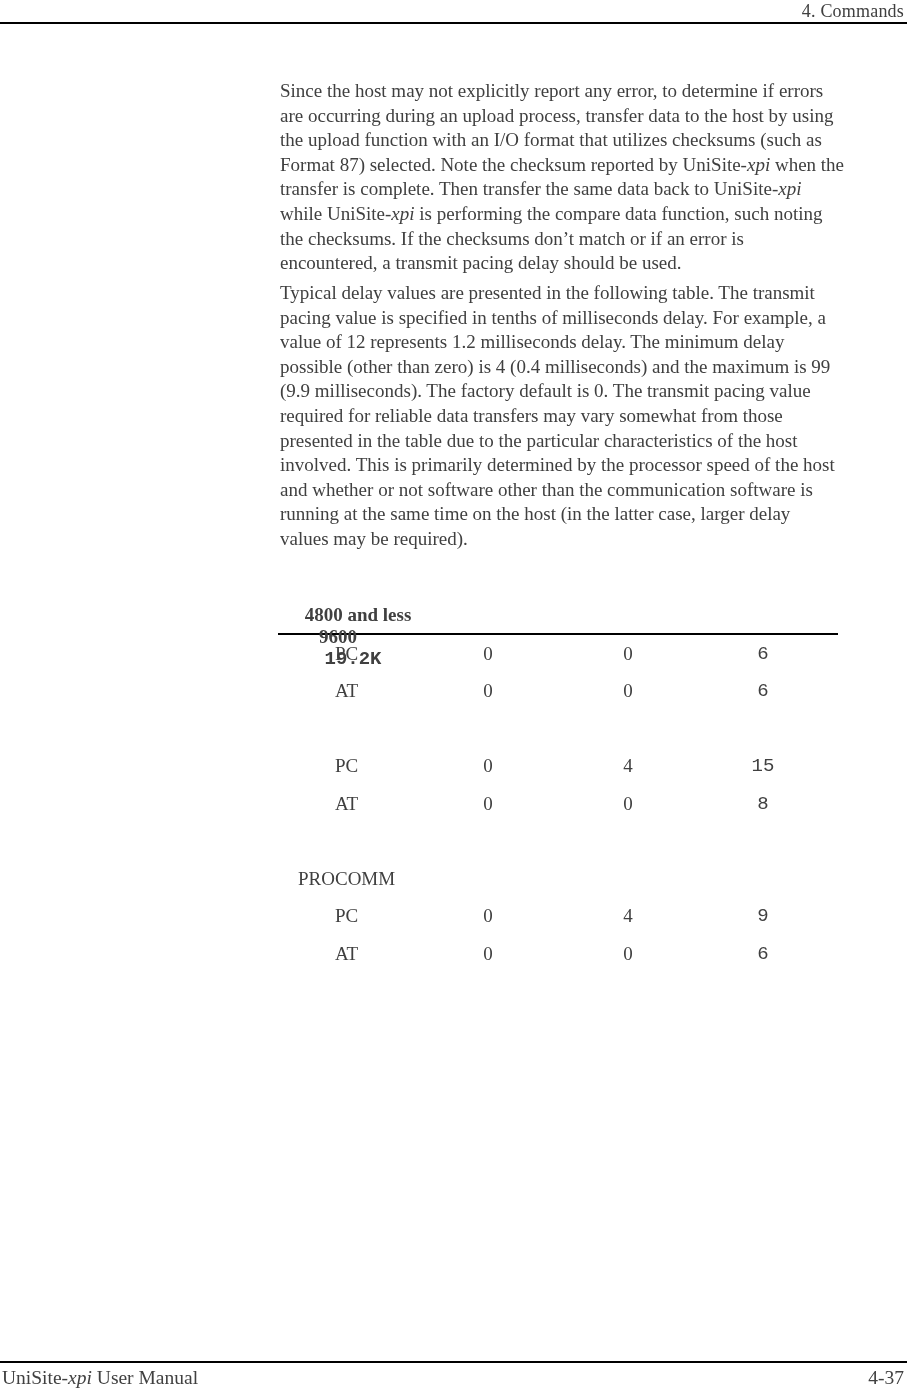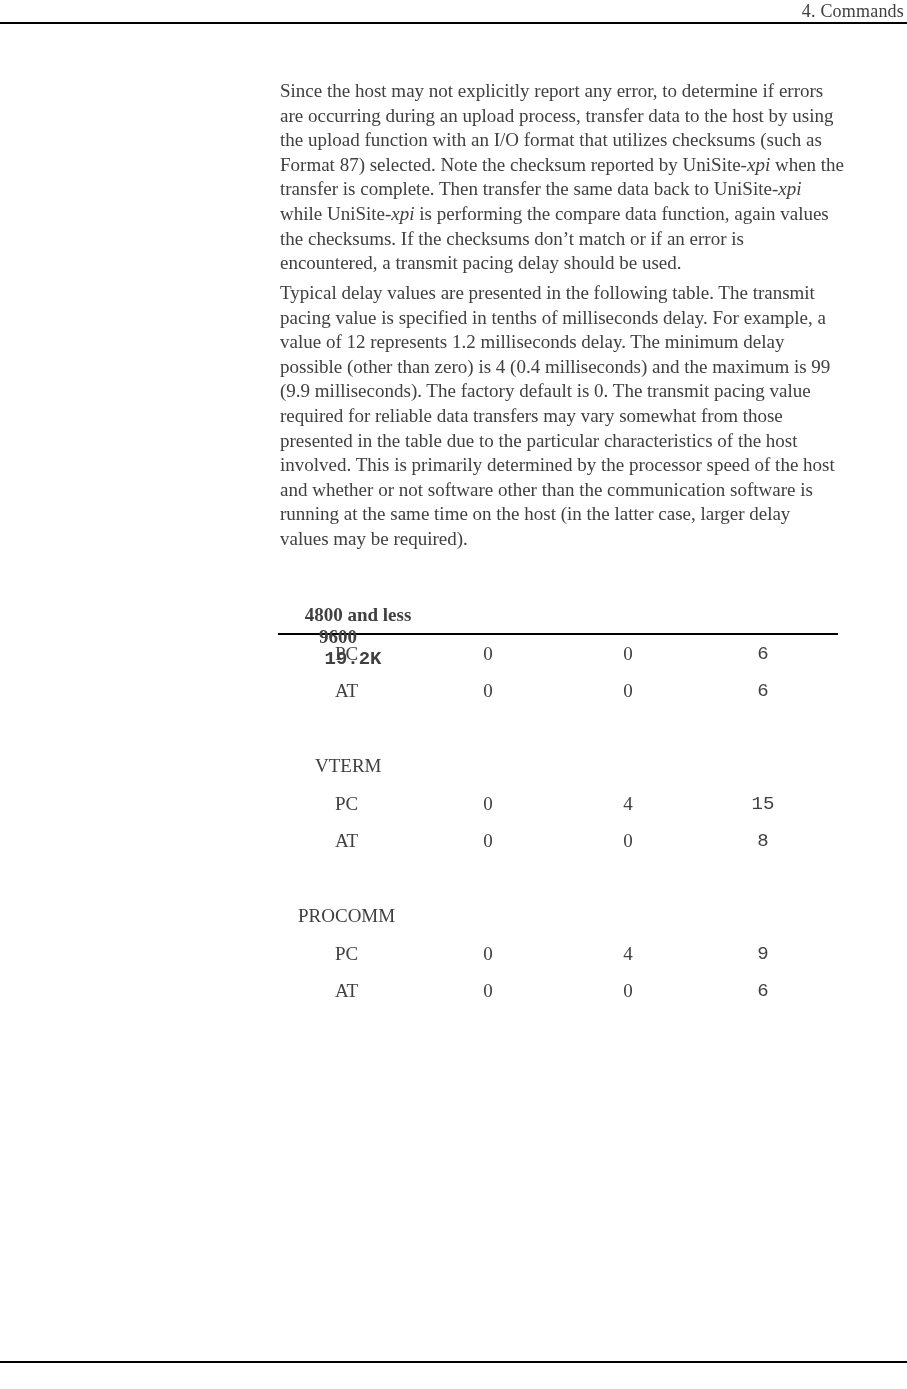--- a/index.html
+++ b/index.html
@@ -50,21 +50,21 @@
     <span>4. Commands</span>
   </div>
   <div class="rule-top"></div>
 
   <div class="para p1">
       <div class="line"><span>Since the host may not explicitly report any error, to determine if errors</span></div>
       <div class="line"><span>are occurring during an upload process, transfer data to the host by using</span></div>
       <div class="line"><span>the upload function with an I/O format that utilizes checksums (such as</span></div>
       <div class="line"><span>Format 87) selected. Note the checksum reported by UniSite-</span><span style="font-style: italic;">xpi</span><span> when the</span></div>
       <div class="line"><span>transfer is complete. Then transfer the same data back to UniSite-</span><span style="font-style: italic;">xpi</span></div>
-      <div class="line"><span>while UniSite-</span><span style="font-style: italic;">xpi</span><span> is performing the compare data function, again values</span></div>
+      <div class="line"><span>while UniSite-</span><span style="font-style: italic;">xpi</span><span> is performing the compare data function, such noting</span></div>
       <div class="line"><span>the checksums. If the checksums don’t match or if an error is</span></div>
       <div class="line"><span>encountered, a transmit pacing delay should be used.</span></div>
     </div>
   <div class="para p2">
       <div class="line"><span>Typical delay values are presented in the following table. The transmit</span></div>
       <div class="line"><span>pacing value is specified in tenths of milliseconds delay. For example, a</span></div>
       <div class="line"><span>value of 12 represents 1.2 milliseconds delay. The minimum delay</span></div>
       <div class="line"><span>possible (other than zero) is 4 (0.4 milliseconds) and the maximum is 99</span></div>
       <div class="line"><span>(9.9 milliseconds). The factory default is 0. The transmit pacing value</span></div>
       <div class="line"><span>required for reliable data transfers may vary somewhat from those</span></div>
@@ -93,23 +93,20 @@
     <div class="trow">
       <div class="c0 sub-label">AT</div>
       <div class="c1">0</div>
       <div class="c2">0</div>
       <div class="c3">6</div>
     </div>
 
     <div class="spacer-row"></div>
 
     <div class="trow">
-      <div class="c0 group-label">VTERM</div>
-    </div>
-    <div class="trow">
       <div class="c0 sub-label">PC</div>
       <div class="c1">0</div>
       <div class="c2">4</div>
       <div class="c3">15</div>
     </div>
     <div class="trow">
       <div class="c0 sub-label">AT</div>
       <div class="c1">0</div>
       <div class="c2">0</div>
       <div class="c3">8</div>
@@ -128,14 +125,18 @@
     </div>
     <div class="trow">
       <div class="c0 sub-label">AT</div>
       <div class="c1">0</div>
       <div class="c2">0</div>
       <div class="c3">6</div>
     </div>
   </div>
 
   <div class="rule-bottom"></div>
+  <div class="running-footer">
+    <span><span>UniSite-</span><span style="font-style: italic;">xpi</span><span> User Manual</span></span>
+    <span>4-37</span>
+  </div>
 
 </div>
 
 </body></html>

